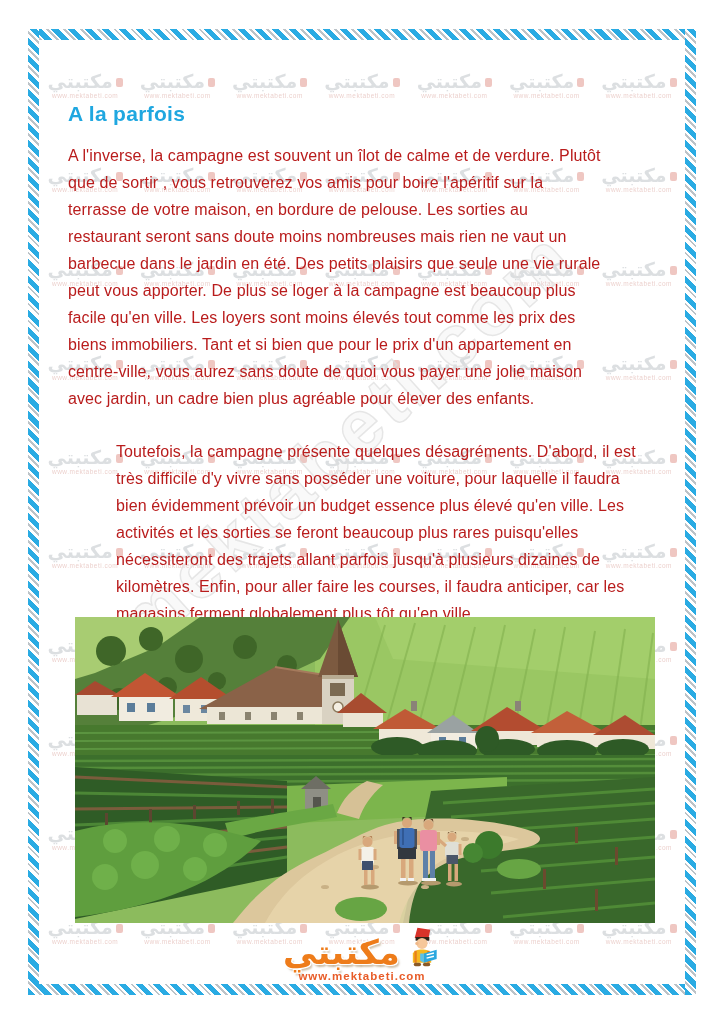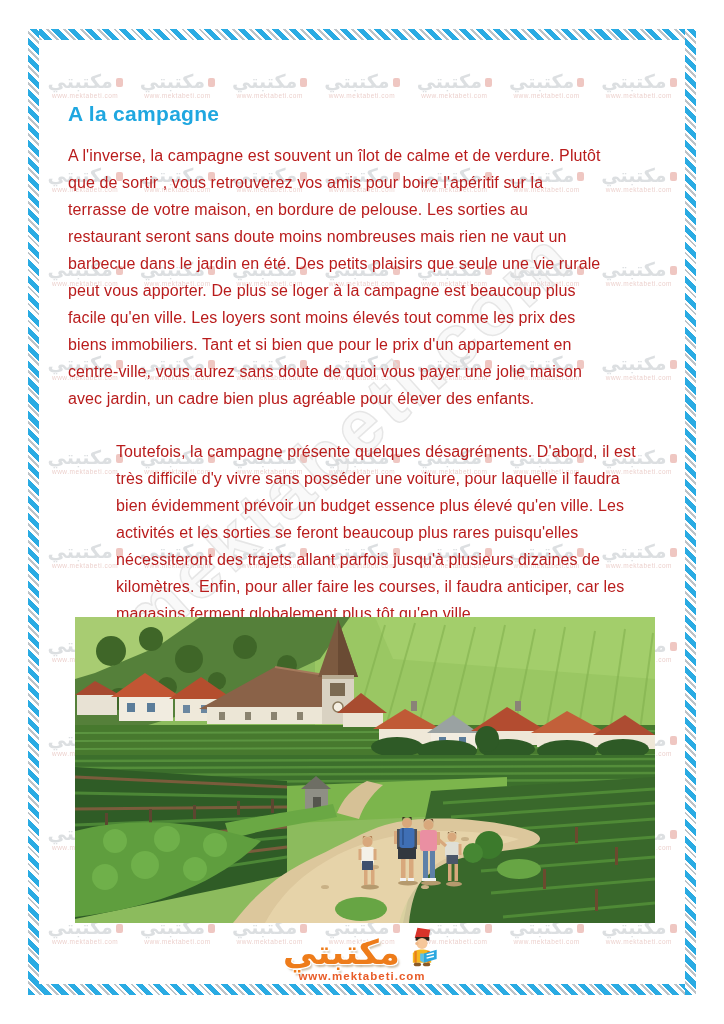--- a/index.html
+++ b/index.html
@@ -334,21 +334,21 @@
         <span class="wm-ar">مكتبتي<span class="wm-mark"></span></span>
         <span class="wm-url">www.mektabeti.com</span>
       </div>
       <div class="wm-tile">
         <span class="wm-ar">مكتبتي<span class="wm-mark"></span></span>
         <span class="wm-url">www.mektabeti.com</span>
       </div>
     </div>
   <div class="wm-diagonal">mektabeti.com</div>
 
-  <h1 class="title">A la campagne</h1>
+  <h1 class="title">A la parfois</h1>
   <p class="para p1">A l'inverse, la campagne est souvent un îlot de calme et de verdure. Plutôt
 que de sortir , vous retrouverez vos amis pour boire l'apéritif sur la
 terrasse de votre maison, en bordure de pelouse. Les sorties au
 restaurant seront sans doute moins nombreuses mais rien ne vaut un
 barbecue dans le jardin en été. Des petits plaisirs que seule une vie rurale
 peut vous apporter. De plus se loger à la campagne est beaucoup plus
 facile qu'en ville. Les loyers sont moins élevés tout comme les prix des
 biens immobiliers. Tant et si bien que pour le prix d'un appartement en
 centre-ville, vous aurez sans doute de quoi vous payer une jolie maison
 avec jardin, un cadre bien plus agréable pour élever des enfants.</p>

